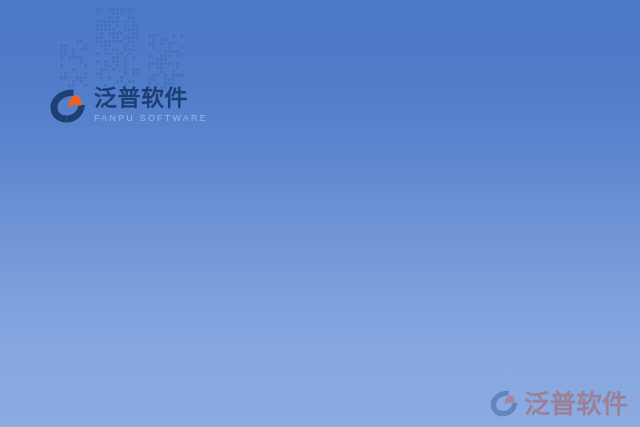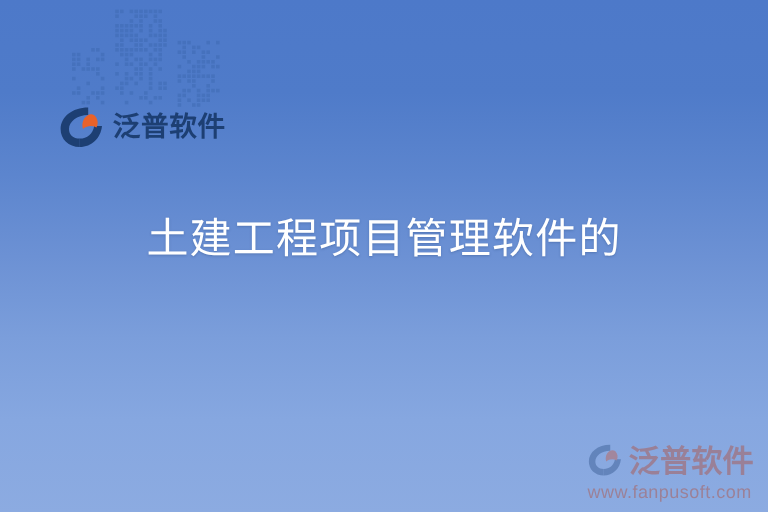--- a/index.html
+++ b/index.html
@@ -362,34 +362,33 @@
   <div id="brand-logo">
     <span class="mark">
       <svg viewBox="0 0 40 40" width="40" height="40" aria-hidden="true">
         <path d="M26.5 3.5 C13 3.5 3.5 11.5 3.5 21.5 C3.5 30 10 36.5 19.5 36.5 L19.5 29.5 C13.8 29.5 10.5 26.2 10.5 21.5 C10.5 15.4 17 9.8 26.5 9.8 Z" fill="#1d3f73"></path>
         <path d="M19.5 36.5 L19.5 29.5 C25.5 29.5 30.5 25.5 31.5 19 L38 19 C37 29 29.5 36.5 19.5 36.5 Z" fill="#1d3f73"></path>
         <path d="M31.8 10.2 C34.6 13 35.2 17 33.4 20.2 C29.8 18.4 25.4 18.8 22.2 21.4 C20.8 17.2 22.2 12.6 25.8 10.2 C27.7 9 30.2 9 31.8 10.2 Z" fill="#e8622a"></path>
       </svg>
     </span>
     <span class="wordmark">
       <span class="cn">泛普软件</span>
+      <span class="en">FANPU SOFTWARE</span>
     </span>
   </div>
 
   <div id="headline">
-    <span class="line">土建工程项目管理软件的</span>
   </div>
 
   <div id="watermark">
     <div class="wm-top">
       <span class="wm-mark">
         <svg viewBox="0 0 40 40" width="31" height="31" aria-hidden="true">
           <path d="M26.5 3.5 C13 3.5 3.5 11.5 3.5 21.5 C3.5 30 10 36.5 19.5 36.5 L19.5 29.5 C13.8 29.5 10.5 26.2 10.5 21.5 C10.5 15.4 17 9.8 26.5 9.8 Z" fill="#2b4f86"></path>
           <path d="M19.5 36.5 L19.5 29.5 C25.5 29.5 30.5 25.5 31.5 19 L38 19 C37 29 29.5 36.5 19.5 36.5 Z" fill="#2b4f86"></path>
           <path d="M31.8 10.2 C34.6 13 35.2 17 33.4 20.2 C29.8 18.4 25.4 18.8 22.2 21.4 C20.8 17.2 22.2 12.6 25.8 10.2 C27.7 9 30.2 9 31.8 10.2 Z" fill="#c9553a"></path>
         </svg>
       </span>
       <span class="wm-cn">泛普软件</span>
     </div>
-    <div class="wm-url">www.fanpusoft.com</div>
   </div>
 
 </div>
 
 </body></html>

